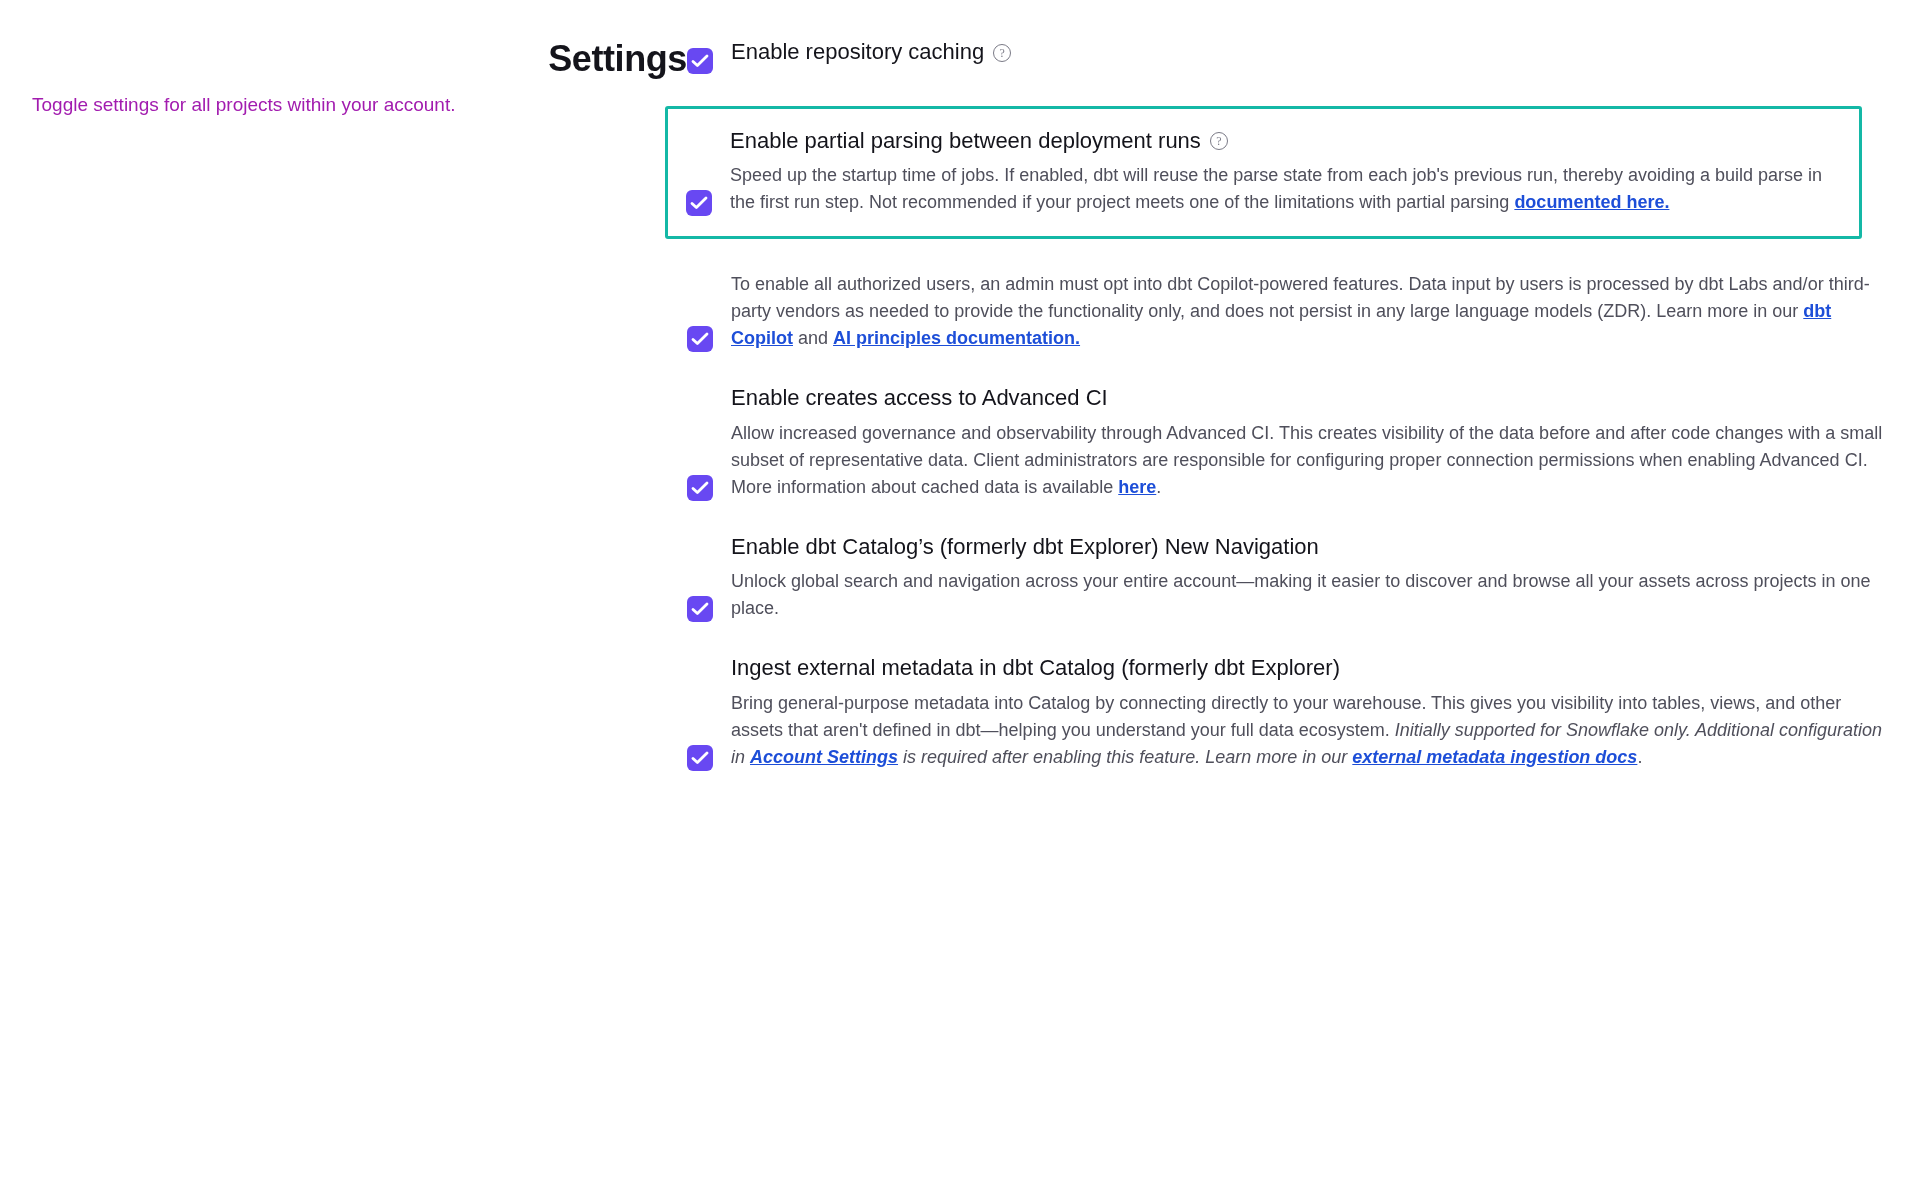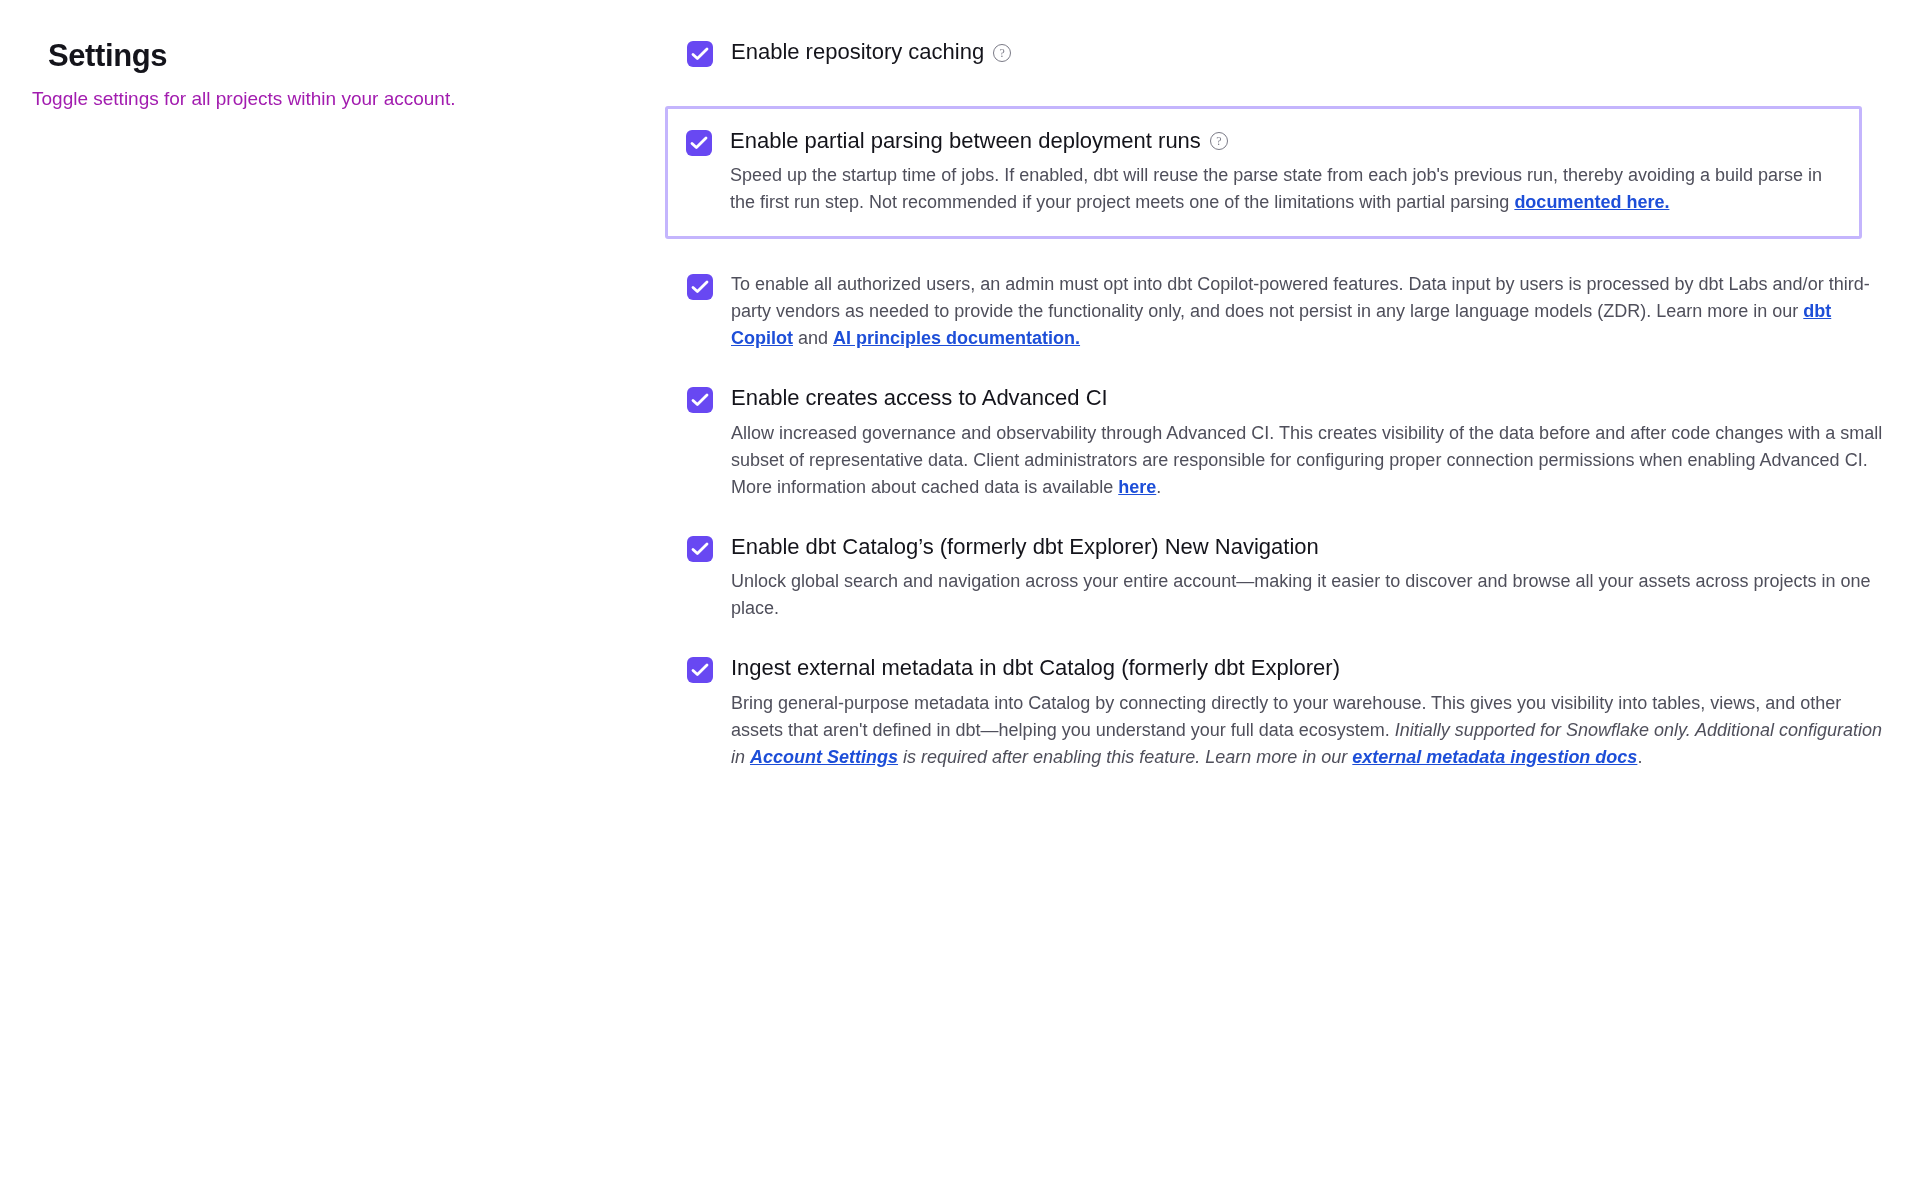--- a/index.html
+++ b/index.html
@@ -17,45 +17,46 @@
   .page {
     display: flex;
     padding: 30px 40px 0 32px;
   }
   .left-col {
     width: 655px;
     flex: 0 0 655px;
     padding-top: 8px;
   }
   .page-title {
-    font-size: 31px;
+    font-size: 36px;
     font-weight: bold;
     letter-spacing: -0.4px;
     margin: 0 0 12px 16px;
     color: #14141b;
+    text-align: right;
   }
   .page-subtitle {
     font-size: 19px;
     color: #a21caf;
     margin: 0;
     line-height: 1.4;
   }
   .right-col {
     flex: 1 1 auto;
     padding-top: 8px;
   }
 
   .setting {
     display: flex;
-    align-items: flex-start;
+    align-items: flex-end;
     padding: 0 0 0 0;
     margin-bottom: 32px;
   }
   .setting.highlighted {
-    border: 3px solid #c4b5fd;
+    border: 3px solid #14b8a6;
     border-radius: 3px;
     padding: 18px 22px 20px 18px;
     margin-left: -22px;
     margin-right: 26px;
     margin-bottom: 32px;
   }
   .setting.highlighted .setting-body { padding-right: 2px; }
 
   .checkbox {
     flex: 0 0 auto;

